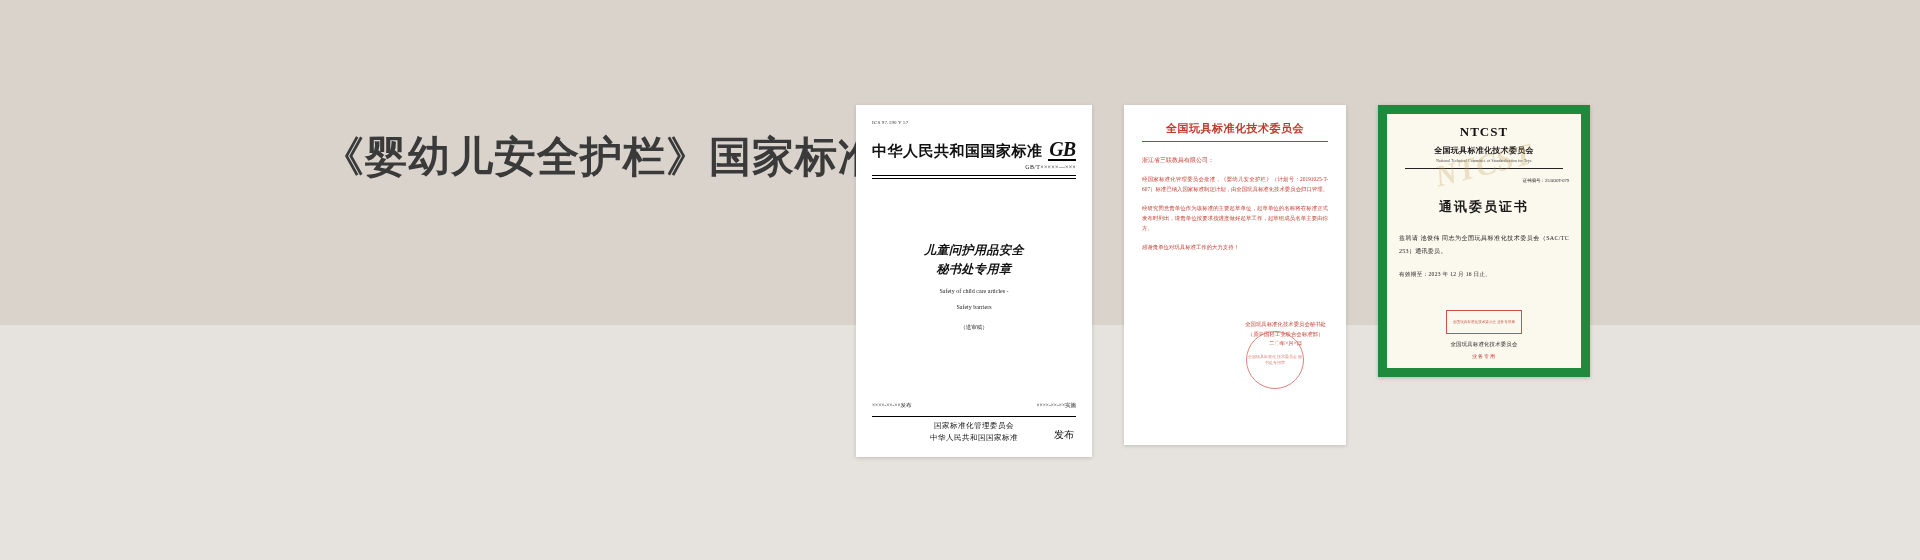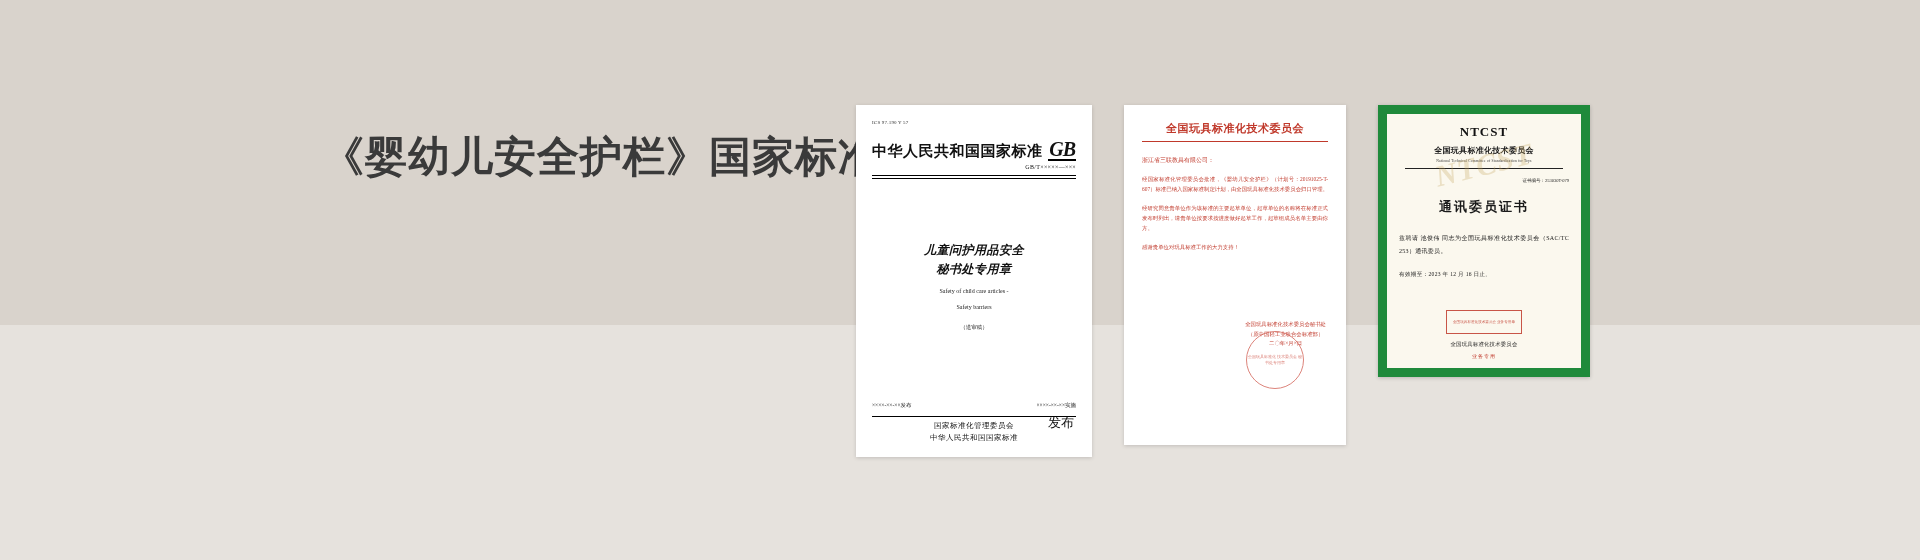--- a/index.html
+++ b/index.html
@@ -186,22 +186,22 @@
     right: 16px;
     bottom: 12px;
     text-align: center;
     font-size: 7.5px;
     line-height: 1.7;
     letter-spacing: 0.5px;
   }
   .gb-issue {
     position: absolute;
     right: 18px;
-    bottom: 25px;
-    font-size: 13px;
+    bottom: 15px;
+    font-size: 10px;
     font-family: Liberation Serif, serif;
   }
 
   
   .cert-letter {
     width: 222px;
     height: 340px;
     padding: 16px 18px;
     font-family: "Liberation Serif", serif;
     color: #c0392b;

